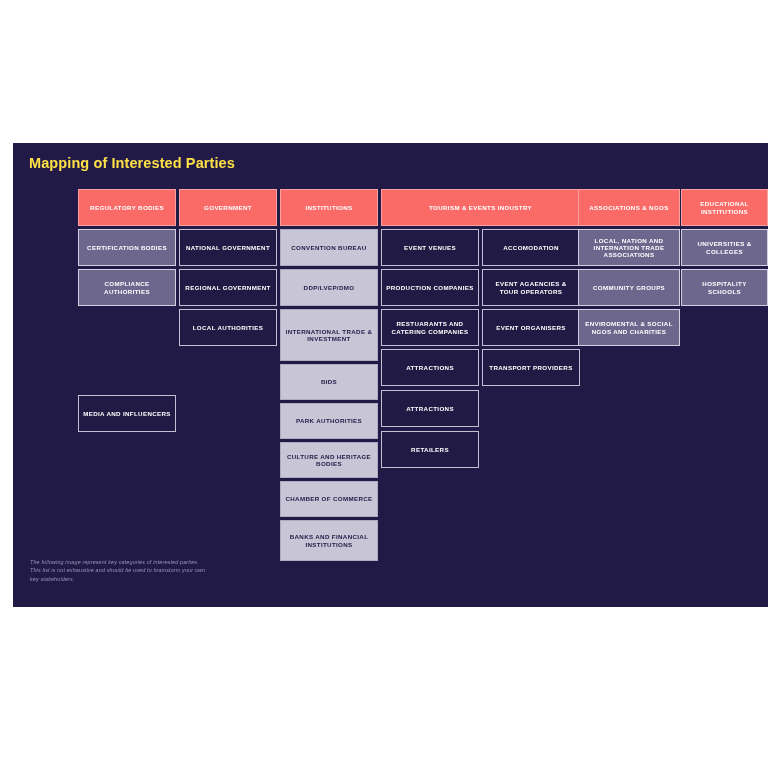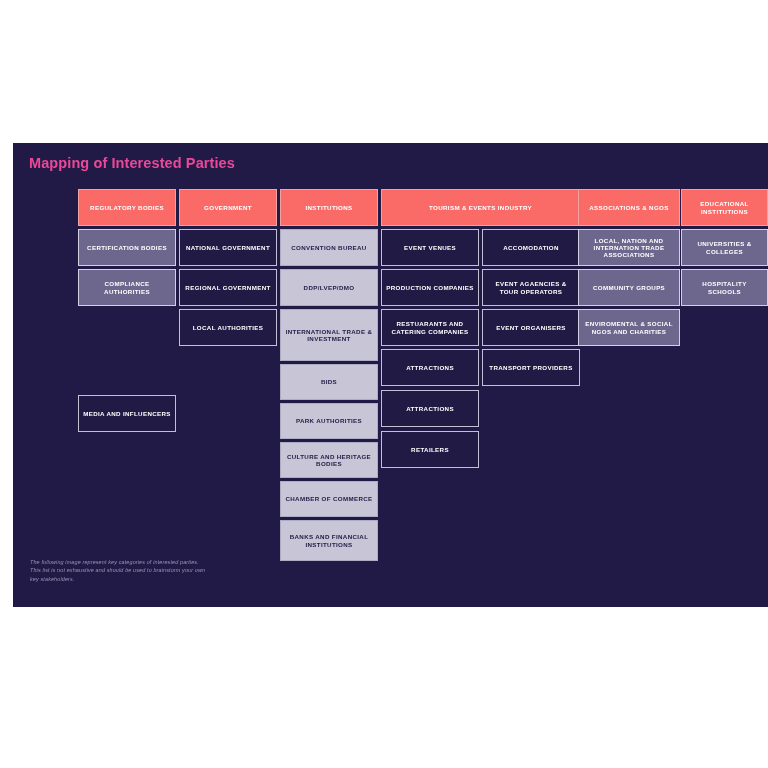--- a/index.html
+++ b/index.html
@@ -22,21 +22,21 @@
     width: 755px;
     height: 464px;
     background: #221a46;
     overflow: hidden;
   }
 
   #page-title {
     position: absolute;
     left: 16px;
     top: 12px;
-    color: #ec4899;
+    color: #fde047;
     font-size: 14.5px;
     font-weight: bold;
     letter-spacing: 0.1px;
     white-space: nowrap;
   }
 
   .box {
     position: absolute;
     box-sizing: border-box;
     display: flex;

